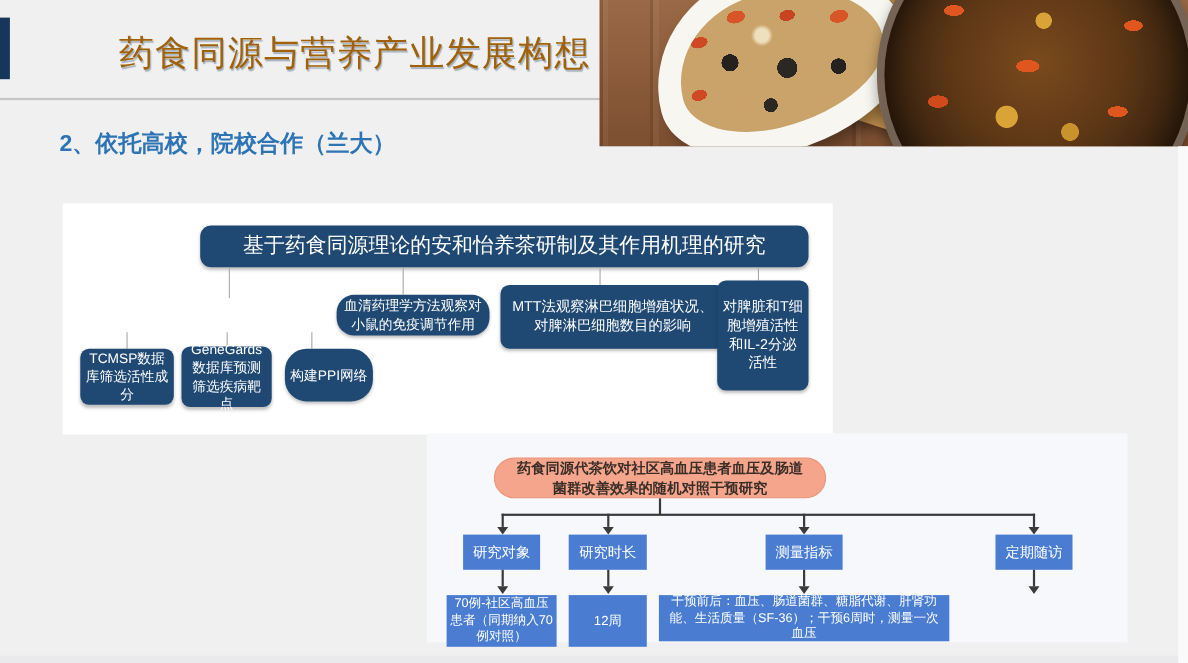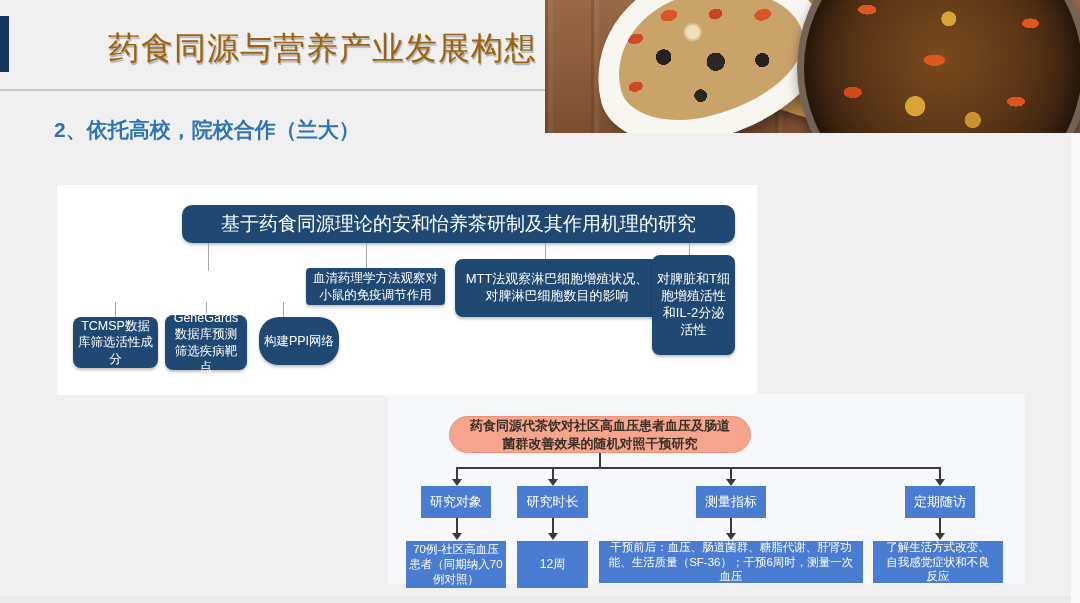--- a/index.html
+++ b/index.html
@@ -141,21 +141,21 @@
   <div class="abs panel1">
     <div class="abs navy" style="left:125px;top:20px;width:553px;height:38px;border-radius:10px;font-size:19px;">
       <span>基于药食同源理论的安和怡养茶研制及其作用机理的研究</span>
     </div>
 
     <div class="abs conn" style="left:151px;top:58px;height:28px;"></div>
     <div class="abs conn" style="left:309px;top:58px;height:25px;"></div>
     <div class="abs conn" style="left:488px;top:58px;height:16px;"></div>
     <div class="abs conn" style="left:632px;top:58px;height:12px;"></div>
 
-    <div class="abs navy" style="left:249px;top:83px;width:139px;height:37px;border-radius:4px;font-size:12.5px;padding:2px 4px;">
+    <div class="abs navy" style="left:249px;top:83px;width:139px;height:37px;border-radius:16px;font-size:12.5px;padding:2px 4px;">
       <span>血清药理学方法观察对小鼠的免疫调节作用</span>
     </div>
     <div class="abs navy" style="left:398px;top:74px;width:204px;height:58px;border-radius:8px;font-size:13px;padding:2px 6px;">
       <span>MTT法观察淋巴细胞增殖状况、对脾淋巴细胞数目的影响</span>
     </div>
     <div class="abs navy" style="left:595px;top:70px;width:83px;height:100px;border-radius:8px;font-size:13px;padding:2px 5px;">
       <span>对脾脏和T细胞增殖活性和IL-2分泌活性</span>
     </div>
 
     <div class="abs conn" style="left:58px;top:117px;height:15px;"></div>
@@ -205,20 +205,17 @@
 
     <div class="abs bluebox" style="left:18px;top:147px;width:100px;height:47px;font-size:11.5px;padding:2px 3px;">
       <span>70例-社区高血压患者（同期纳入70例对照）</span>
     </div>
     <div class="abs bluebox" style="left:129px;top:147px;width:71px;height:47px;font-size:12px;">
       <span>12周</span>
     </div>
     <div class="abs bluebox" style="left:211px;top:147px;width:264px;height:42px;font-size:11.5px;padding:2px 6px;">
       <span>干预前后：血压、肠道菌群、糖脂代谢、肝肾功能、生活质量（SF-36）；干预6周时，测量一次血压</span>
     </div>
-    <div class="abs bluebox" style="left:485px;top:147px;width:130px;height:42px;font-size:11.5px;padding:2px 8px;">
-      <span>了解生活方式改变、自我感觉症状和不良反应</span>
-    </div>
   </div>
 
   <div class="abs edge-strip"></div>
   <div class="abs bottom-strip"></div>
 </div>
 
 </body></html>

